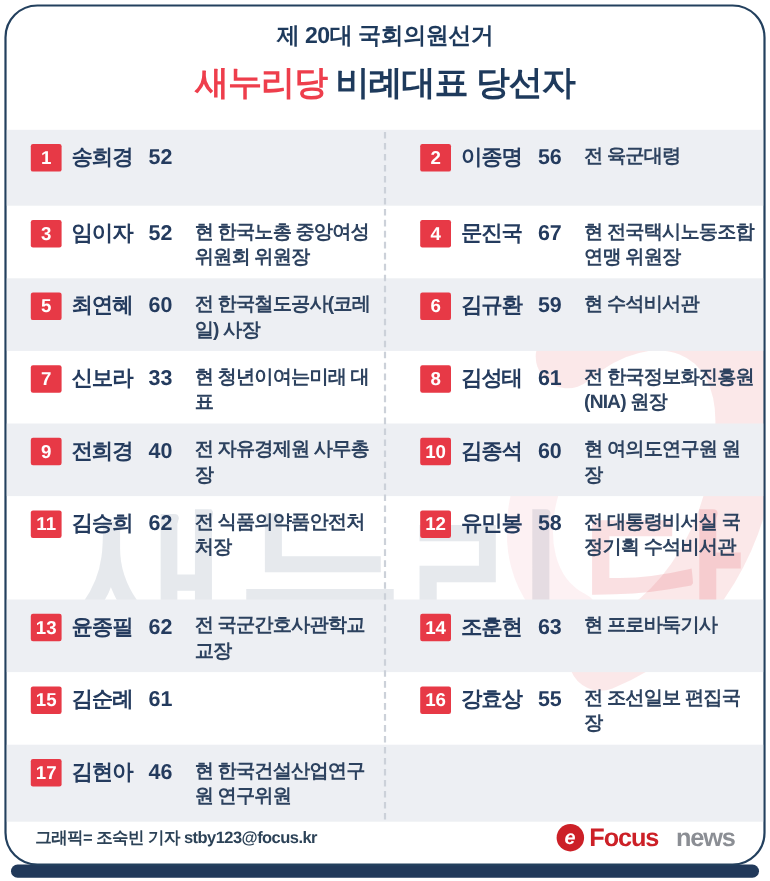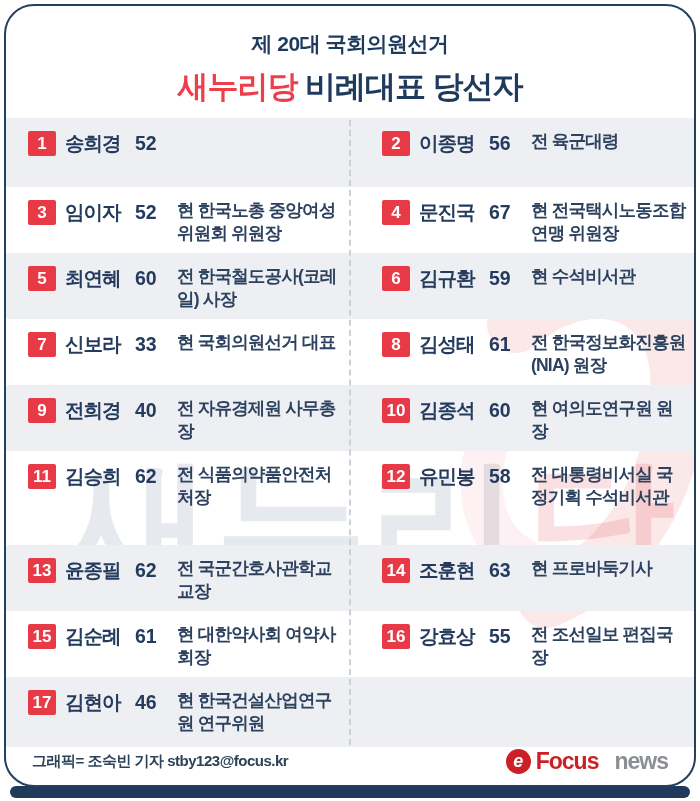--- a/index.html
+++ b/index.html
@@ -12,21 +12,21 @@
   .bottom-bar{
     position:absolute;left:10px;right:10px;top:786px;height:12px;
     background:#21395a;border-radius:7px;z-index:1;
   }
   .card{
     position:absolute;top:4px;left:4px;right:4px;height:783px;
     background:#ffffff;border:2px solid #23405e;border-radius:30px;
     overflow:hidden;z-index:2;box-sizing:border-box;
   }
   
-  .header{height:112px;text-align:center;padding-top:24px;box-sizing:border-box;position:relative;z-index:3;}
+  .header{height:112px;text-align:center;padding-top:12px;box-sizing:border-box;position:relative;z-index:3;}
   .subtitle{font-size:21px;font-weight:800;color:#1e3a5c;letter-spacing:-0.5px;}
   .title{font-size:31px;font-weight:800;color:#1e3a5c;margin-top:8px;letter-spacing:-1px;}
   .title .hl{color:#ee3e4c;}
   
   .wm-text{
     position:absolute;left:55px;top:430px;z-index:1;
     font-size:152px;font-weight:800;letter-spacing:2px;white-space:nowrap;
     color:rgba(166,176,192,0.28);pointer-events:none;line-height:1.2;
   }
   .wm-text .wm-pink{color:rgba(226,60,75,0.16);}
@@ -148,21 +148,21 @@
             <span class="desc">현 수석비서관</span>
           </div>
         </div>
       </div>
       <div class="band">
         <div class="half left">
           <div class="entry">
             <span class="badge">7</span>
             <span class="name">신보라</span>
             <span class="age">33</span>
-            <span class="desc">현 국회의원선거 대표</span>
+            <span class="desc">현 청년이여는미래 대표</span>
           </div>
         </div>
         <div class="half right">
           <div class="entry">
             <span class="badge">8</span>
             <span class="name">김성태</span>
             <span class="age">61</span>
             <span class="desc">전 한국정보화진흥원(NIA) 원장</span>
           </div>
         </div>
@@ -220,21 +220,20 @@
             <span class="desc">현 프로바둑기사</span>
           </div>
         </div>
       </div>
       <div class="band">
         <div class="half left">
           <div class="entry">
             <span class="badge">15</span>
             <span class="name">김순례</span>
             <span class="age">61</span>
-            <span class="desc">현 대한약사회 여약사회장</span>
           </div>
         </div>
         <div class="half right">
           <div class="entry">
             <span class="badge">16</span>
             <span class="name">강효상</span>
             <span class="age">55</span>
             <span class="desc">전 조선일보 편집국장</span>
           </div>
         </div>

